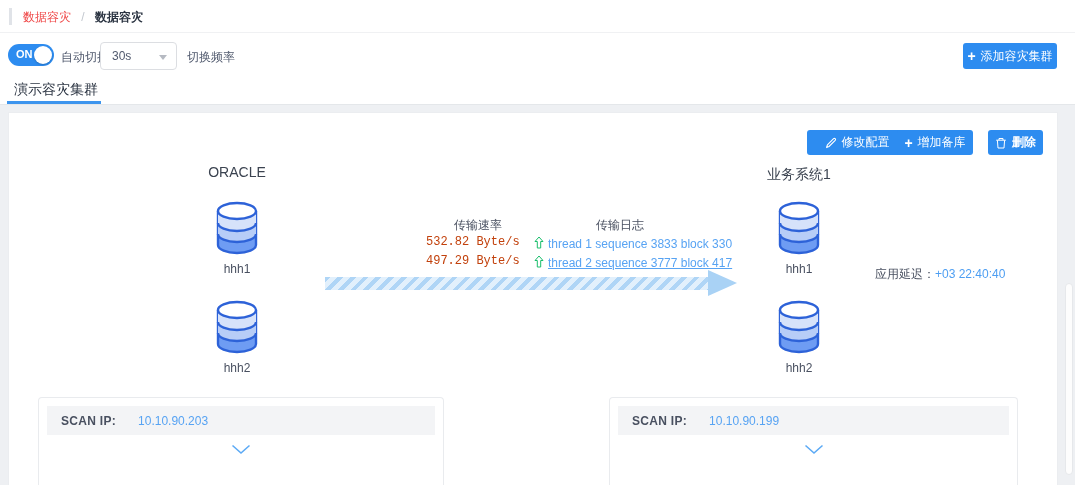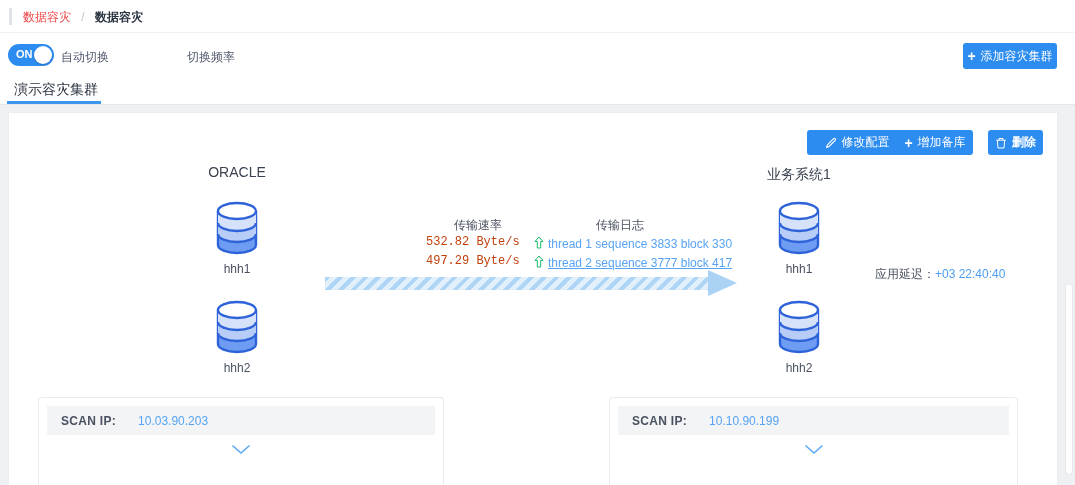--- a/index.html
+++ b/index.html
@@ -100,20 +100,24 @@
       <span class="crumb-sep">/</span>
       <span class="crumb-current">数据容灾</span>
     </div>
   </div>
 
   <div class="toggle">
     <span class="toggle-text">ON</span>
     <span class="toggle-knob"></span>
   </div>
   <span class="lbl-auto">自动切换</span>
+  <div class="select">
+    <span class="select-value">30s</span>
+    <span class="select-caret"></span>
+  </div>
   <span class="lbl-freq">切换频率</span>
   <button class="btn-add-cluster">
     <span class="plus-glyph">+</span>
     <span>添加容灾集群</span>
   </button>
 
   <span class="tab-label">演示容灾集群</span>
   <div class="tab-underline"></div>
   <div class="top-hairline"></div>
 
@@ -214,21 +218,21 @@
   <div class="rep-band"></div>
   <div class="rep-head"></div>
 
   <div class="lat-row" style="top:266px;">
     <span class="lat-label">应用延迟：</span><span class="lat-value">+03 22:40:40</span>
   </div>
 
   <div class="scan-card left">
     <div class="scan-bar">
       <span class="scan-label">SCAN IP:</span>
-      <span class="scan-value">10.03.90.203</span>
+      <span class="scan-value">10.10.90.203</span>
     </div>
     <div class="expand-btn">
       <svg width="20" height="11" viewBox="0 0 20 11">
         <polyline points="1.5,1.5 10,9 18.5,1.5" fill="none" stroke="#5caaf5" stroke-width="1.6"></polyline>
       </svg>
     </div>
   </div>
 
   <div class="scan-card right">
     <div class="scan-bar">

